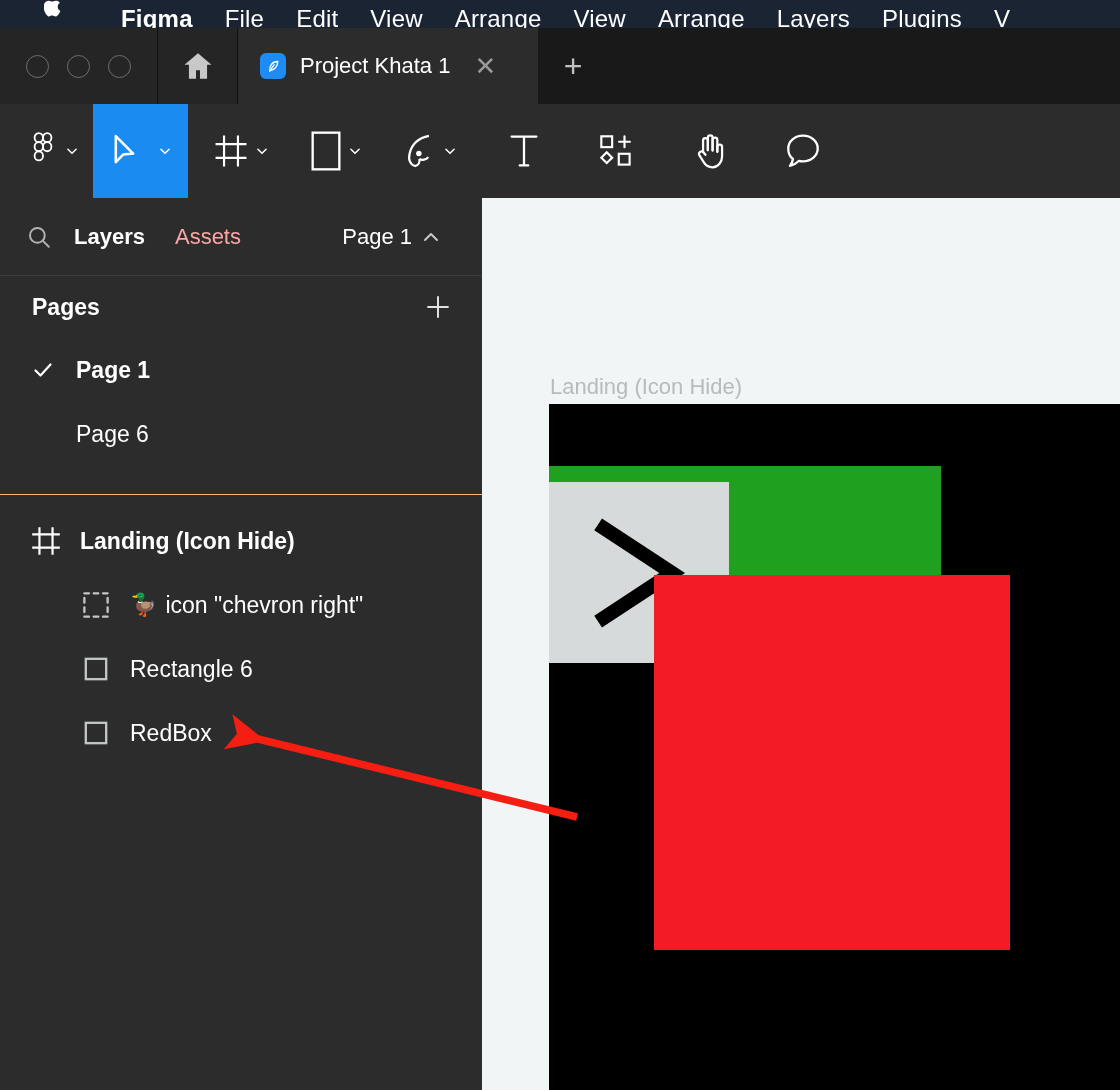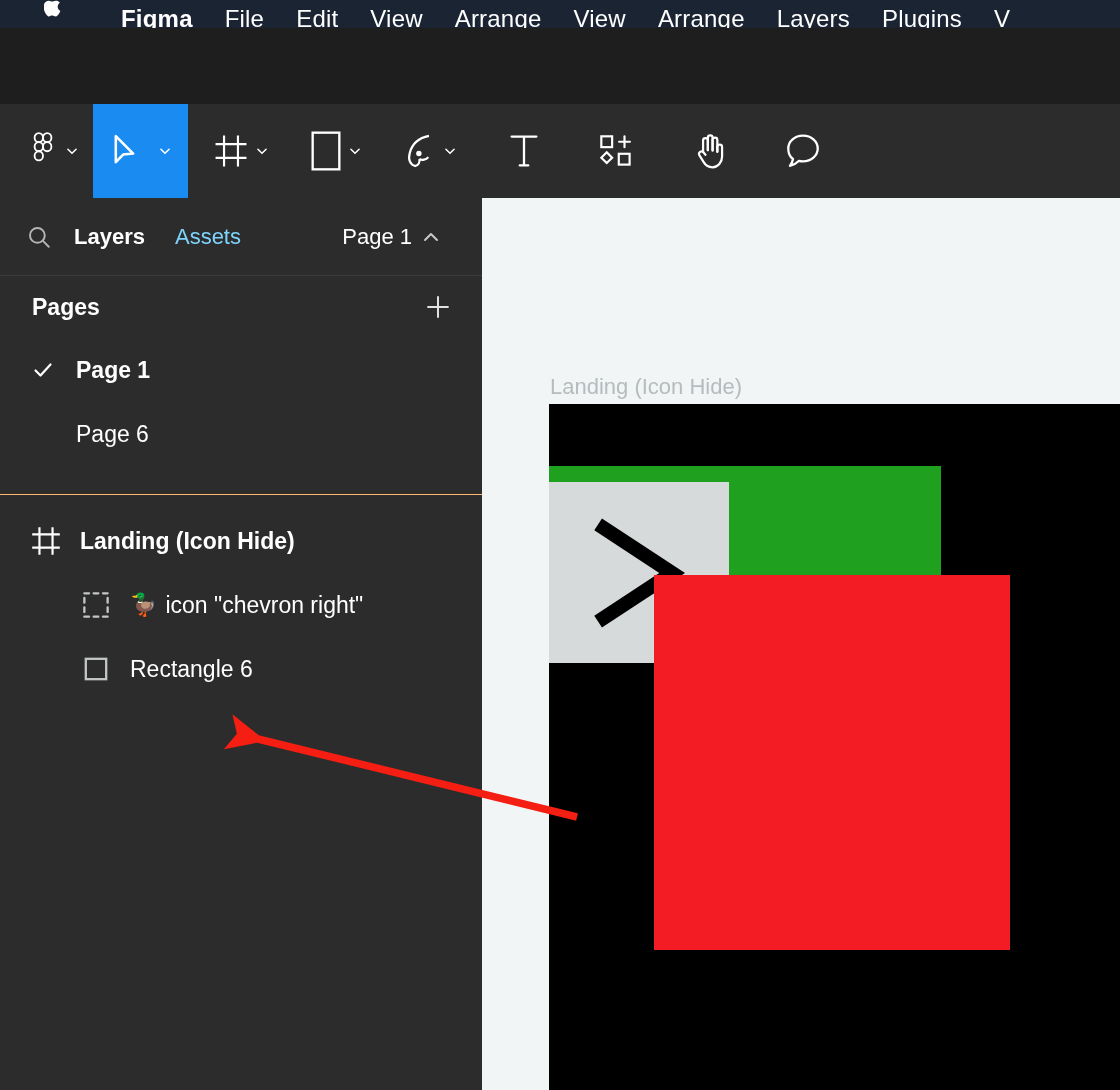--- a/index.html
+++ b/index.html
@@ -92,21 +92,21 @@
     background:#2c2c2c;
   }
   .panel-tabs {
     height:78px; display:flex; align-items:center;
     padding:0 26px; gap:0; border-bottom:1px solid #3a3d3e;
     position:relative;
   }
   .search-icon { width:26px; height:26px; color:#b4b4b4; margin-right:22px; flex:none; }
   .ptab { font-size:22px; margin-right:30px; white-space:nowrap; }
   .ptab.sel { color:#ffffff; font-weight:bold; }
-  .ptab.unsel { color:#7dd3fc; }
+  .ptab.unsel { color:#fca5a5; }
   .page-select {
     position:absolute; right:42px; display:flex; align-items:center; gap:10px;
     color:#ffffff; font-size:22px;
   }
   .chev-up { width:18px; height:18px; color:#c9c9c9; }
 
   .pages-sec { border-bottom:1px solid #fdba74; padding-bottom:28px; }
   .pages-head {
     height:62px; display:flex; align-items:center;
     padding:0 30px 0 32px; justify-content:space-between;
@@ -171,20 +171,44 @@
         <span class="macbar-item">View</span>
         <span class="macbar-item">Arrange</span>
         <span class="macbar-item">View</span>
         <span class="macbar-item">Arrange</span>
         <span class="macbar-item">Layers</span>
         <span class="macbar-item">Plugins</span>
         <span class="macbar-item">V</span>
       </div>
   </div>
 
+  <div class="tabbar">
+    <div class="winctl">
+      <span class="dot"></span>
+      <span class="dot"></span>
+      <span class="dot"></span>
+    </div>
+    <div class="home-btn">
+      <svg class="home-icon" viewBox="0 0 24 24" fill="currentColor">
+        <path d="M12 3L2.5 11.2h3.1V21h5V15h2.8v6h5v-9.8h3.1L12 3z"></path>
+      </svg>
+    </div>
+    <div class="tab">
+      <span class="tab-icon">
+        <svg viewBox="0 0 24 24" width="17" height="17" fill="none" stroke="#ffffff" stroke-width="1.9" stroke-linecap="round" stroke-linejoin="round">
+          <path d="M18 5c0 7-5 12-11 13 0 0-1-5 2-9s9-4 9-4z"></path>
+          <path d="M13 9.5L6.5 18.5"></path>
+        </svg>
+      </span>
+      <span class="tab-title">Project Khata 1</span>
+      <span class="tab-close">✕</span>
+    </div>
+    <div class="newtab">+</div>
+    <div class="tabbar-rest"></div>
+  </div>
 
   <div class="toolbar">
 
     <div class="tool first">
       <svg width="30" height="42" viewBox="0 0 20 30" fill="none" stroke="#ffffff" stroke-width="1.3">
         <rect x="4" y="2.2" width="6" height="6.5" rx="3.2"></rect>
         <rect x="10" y="2.2" width="6" height="6.5" rx="3.2"></rect>
         <rect x="4" y="8.7" width="6" height="6.5" rx="3.2"></rect>
         <rect x="10" y="8.7" width="6" height="6.5" rx="3.2"></rect>
         <rect x="4" y="15.2" width="6" height="6.5" rx="3.2"></rect>
@@ -319,20 +343,26 @@
       </div>
 
       <div class="layer-row indent">
         <svg class="layer-ico" viewBox="0 0 22 22" fill="none" stroke="currentColor" stroke-width="1.6">
             <rect x="4" y="4" width="14" height="14"></rect>
           </svg>
         <span class="layer-name">Rectangle 6</span>
       </div>
 
 
+      <div class="layer-row indent">
+        <svg class="layer-ico" viewBox="0 0 22 22" fill="none" stroke="currentColor" stroke-width="1.6">
+            <rect x="4" y="4" width="14" height="14"></rect>
+          </svg>
+        <span class="layer-name">RedBox</span>
+      </div>
 
 
     </div>
   </div>
 
   <div class="canvas">
     <div class="frame-label">Landing (Icon Hide)</div>
     <div class="frame">
       <div class="greenbox"></div>
       <div class="greybox">

